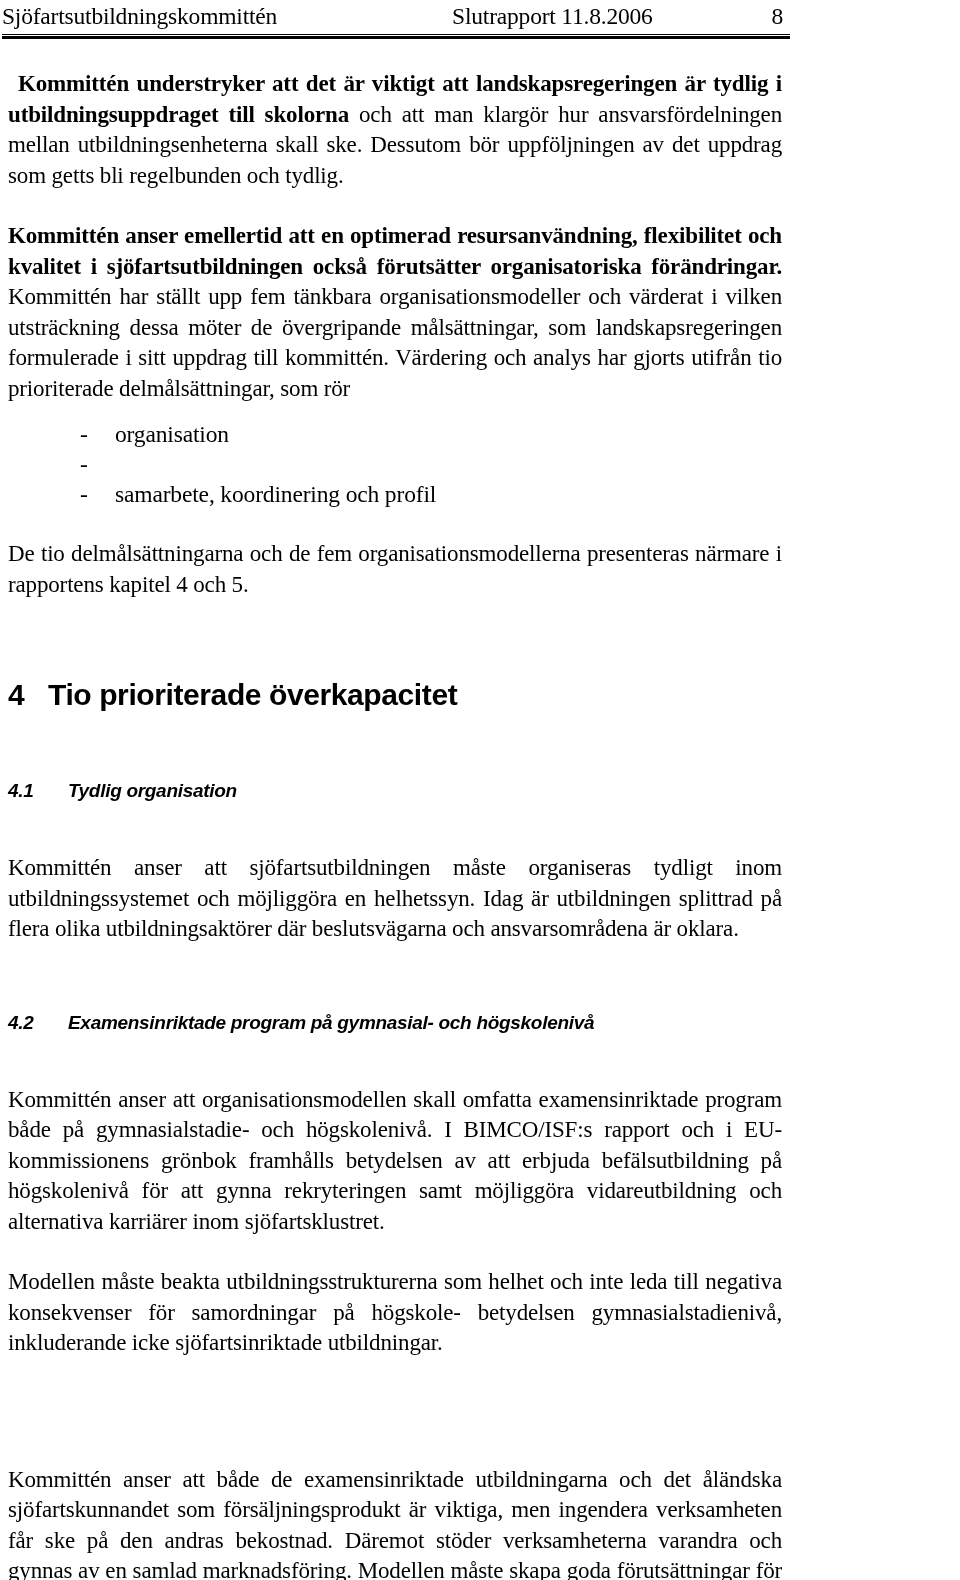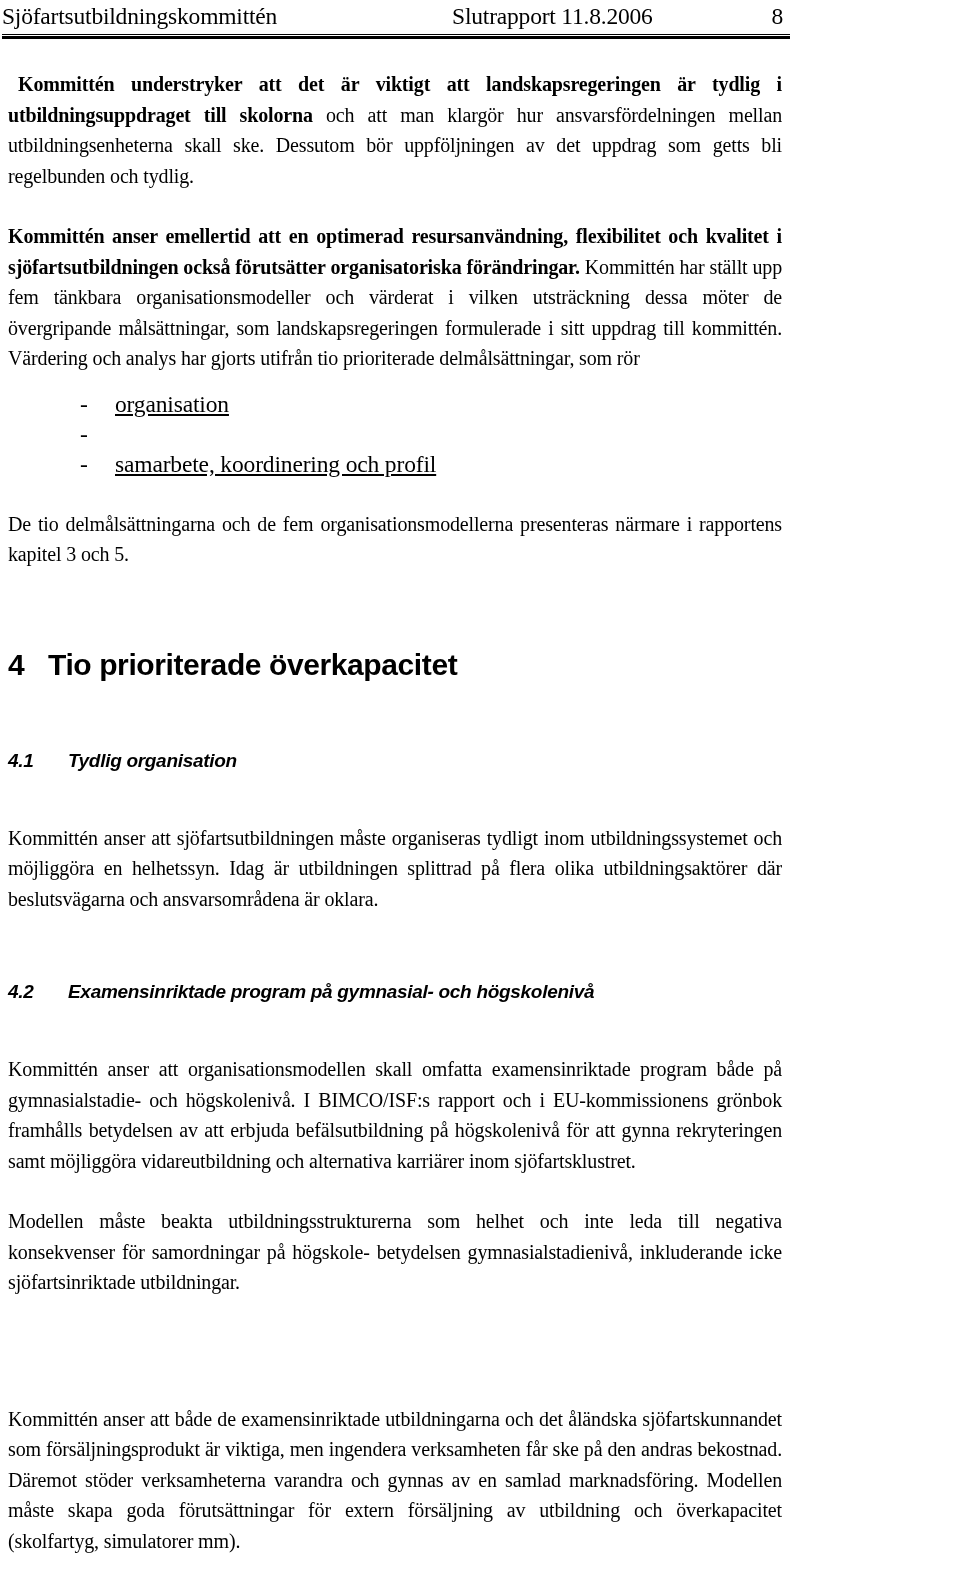--- a/index.html
+++ b/index.html
@@ -65,21 +65,21 @@
     margin: 1px 2px 0 2px;
   }
 
   
   .content {
     margin: 0 10px 0 8px;
   }
 
   p.body {
     margin: 0;
-    font-size: 20px;
+    font-size: 23px;
     line-height: 30.5px;
     text-align: justify;
     text-justify: inter-word;
     letter-spacing: -0.15px;
     word-spacing: 0px;
   }
   p.body.indent {
     text-indent: 10px;
   }
   .gap-sm { height: 15px; }
@@ -102,21 +102,20 @@
     letter-spacing: -0.15px;
   }
   .dash-marker {
     width: 35px;
     flex: 0 0 35px;
     margin-left: 72px;
     text-align: left;
   }
   .dash-text {
     flex: 1 1 auto;
-    text-decoration: underline;
   }
 
   
   h1.h-lvl1 {
     margin: 0;
     font-family: "Liberation Sans", "DejaVu Sans", sans-serif;
     font-weight: bold;
     font-style: normal;
     font-size: 30px;
     line-height: 36px;
@@ -180,21 +179,21 @@
         <span class="dash-marker">-</span>
       </li>
       <li>
         <span class="dash-marker">-</span>
         <span class="dash-text">samarbete, koordinering och profil</span>
       </li>
     </ul>
 
     <div class="gap-md"></div>
 
-    <p class="body">De tio delmålsättningarna och de fem organisationsmodellerna presenteras närmare i rapportens kapitel 3 och 5.</p>
+    <p class="body">De tio delmålsättningarna och de fem organisationsmodellerna presenteras närmare i rapportens kapitel 4 och 5.</p>
 
     <div class="gap-xl"></div>
     <div class="gap-sm"></div>
 
     <h1 class="h-lvl1">
       <span class="h-num">4</span>
       <span class="h-text">Tio prioriterade överkapacitet</span>
     </h1>
 
     <div class="gap-lg"></div>

